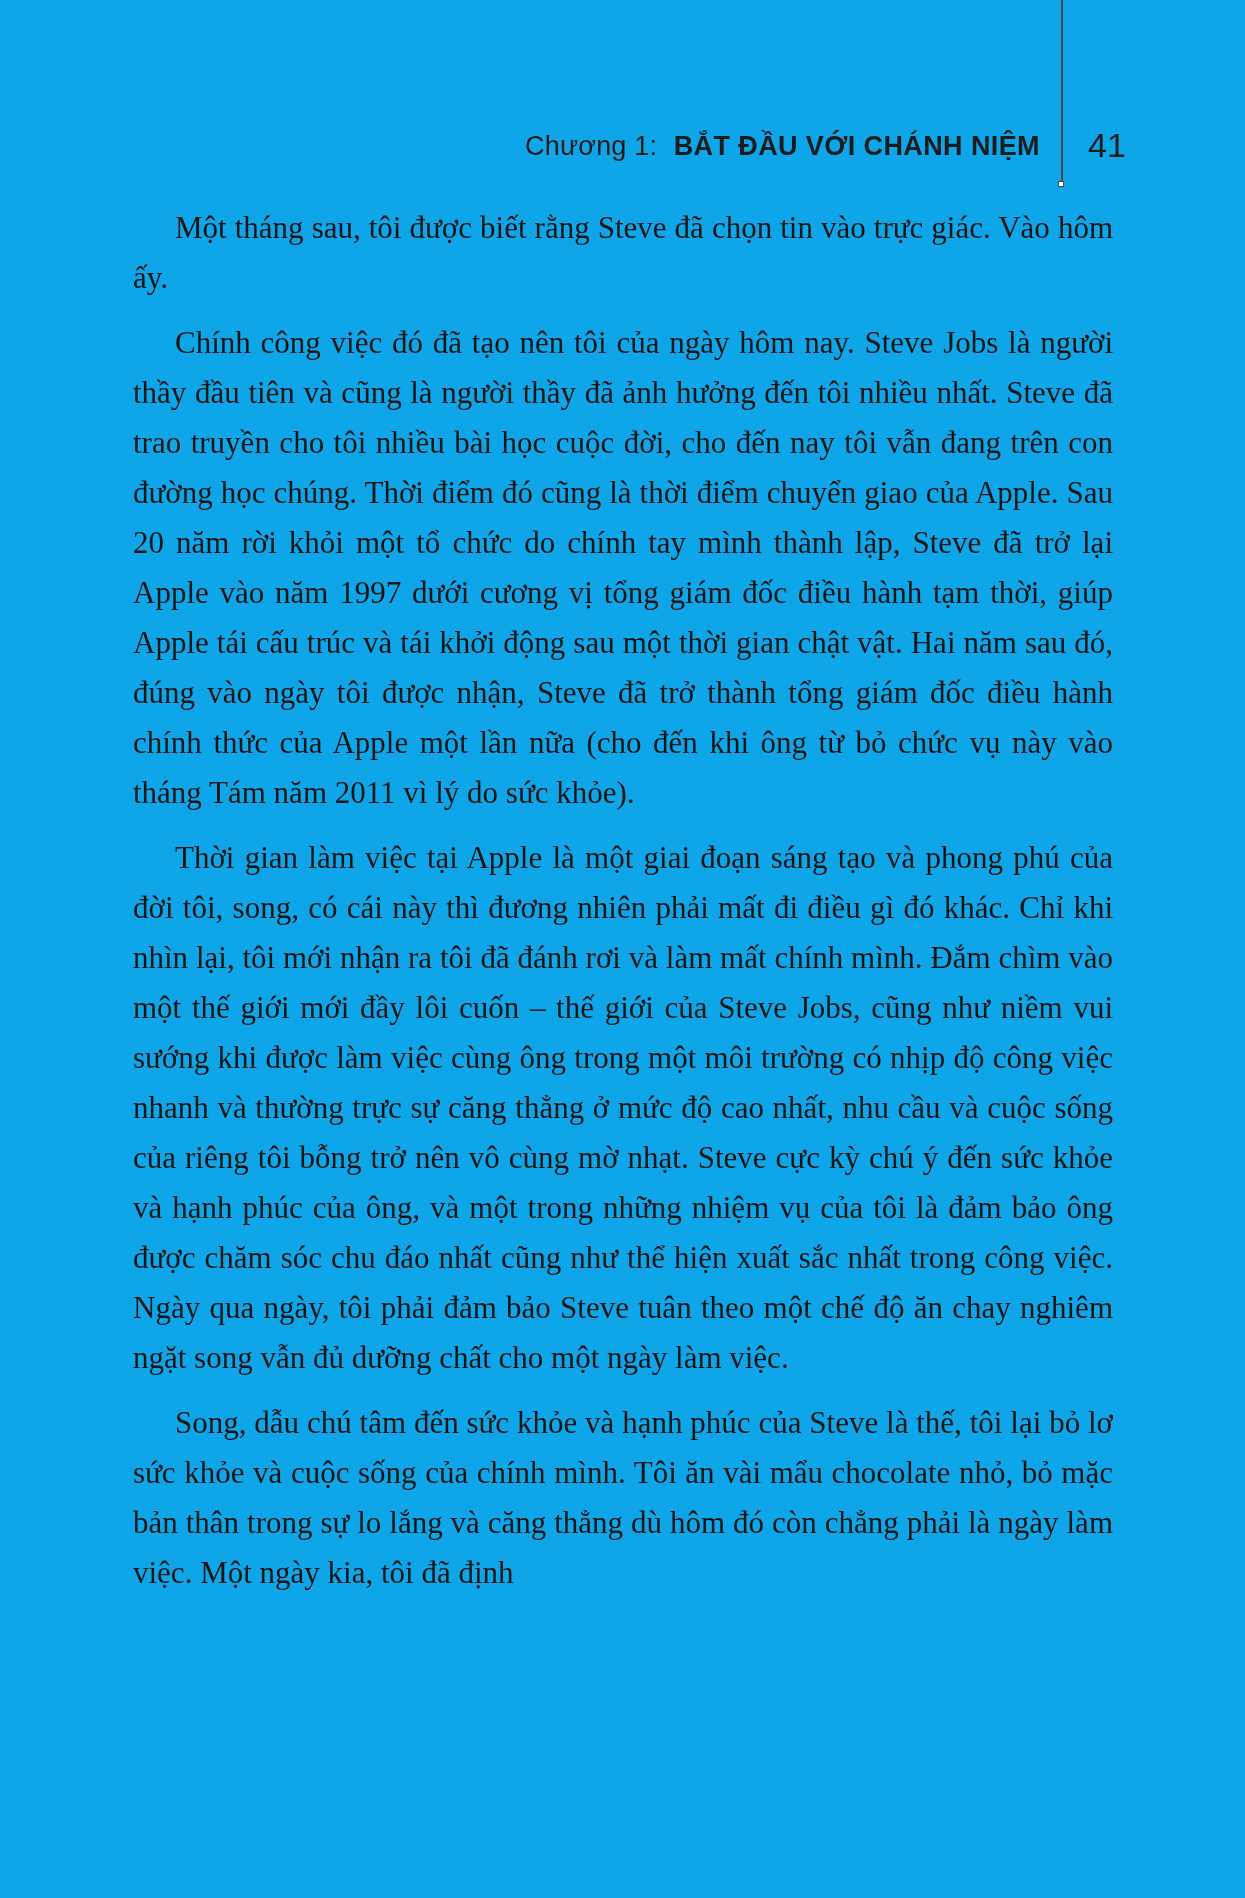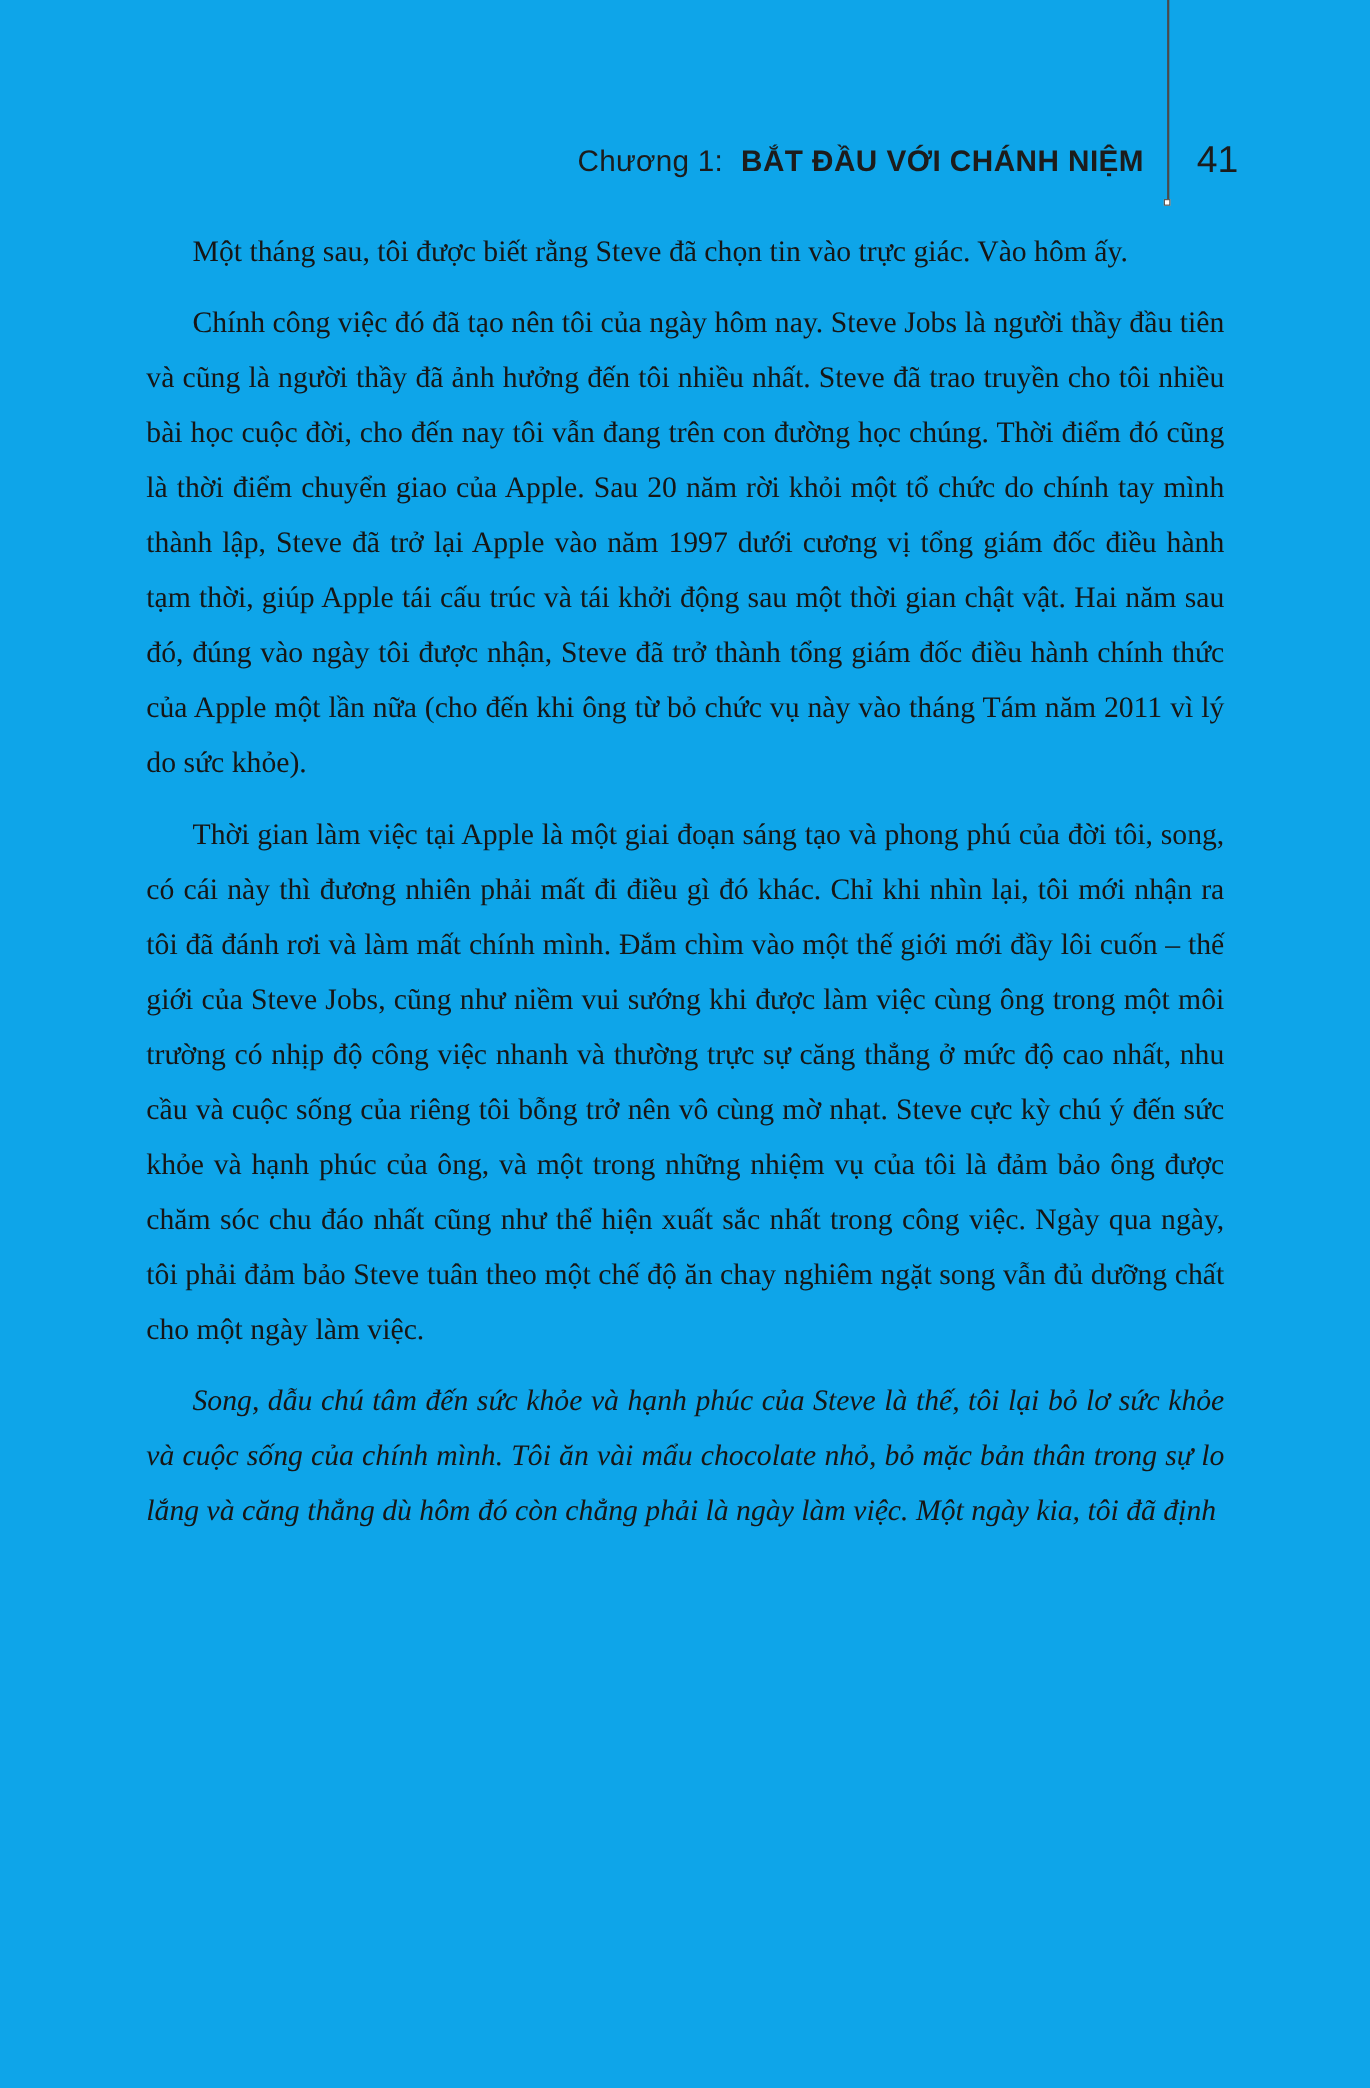--- a/index.html
+++ b/index.html
@@ -67,29 +67,28 @@
   
   .content {
     position: absolute;
     top: 203px;
     left: 133px;
     width: 980px;
   }
   .content p {
     margin: 0 0 15px 0;
     font-family: "Liberation Serif", serif;
-    font-size: 27px;
+    font-size: 31px;
     line-height: 50px;
     color: #161616;
     text-align: justify;
     text-indent: 42px;
   }
   .content p:last-child {
     margin-bottom: 0;
-    font-style: italic;
   }
 </style>
 </head>
 <body>
 
 <div class="page">
 
   <div class="chapter-heading">
     <span class="chapter-label">Chương 1:</span>
     <span class="chapter-title">BẮT ĐẦU VỚI CHÁNH NIỆM</span>

